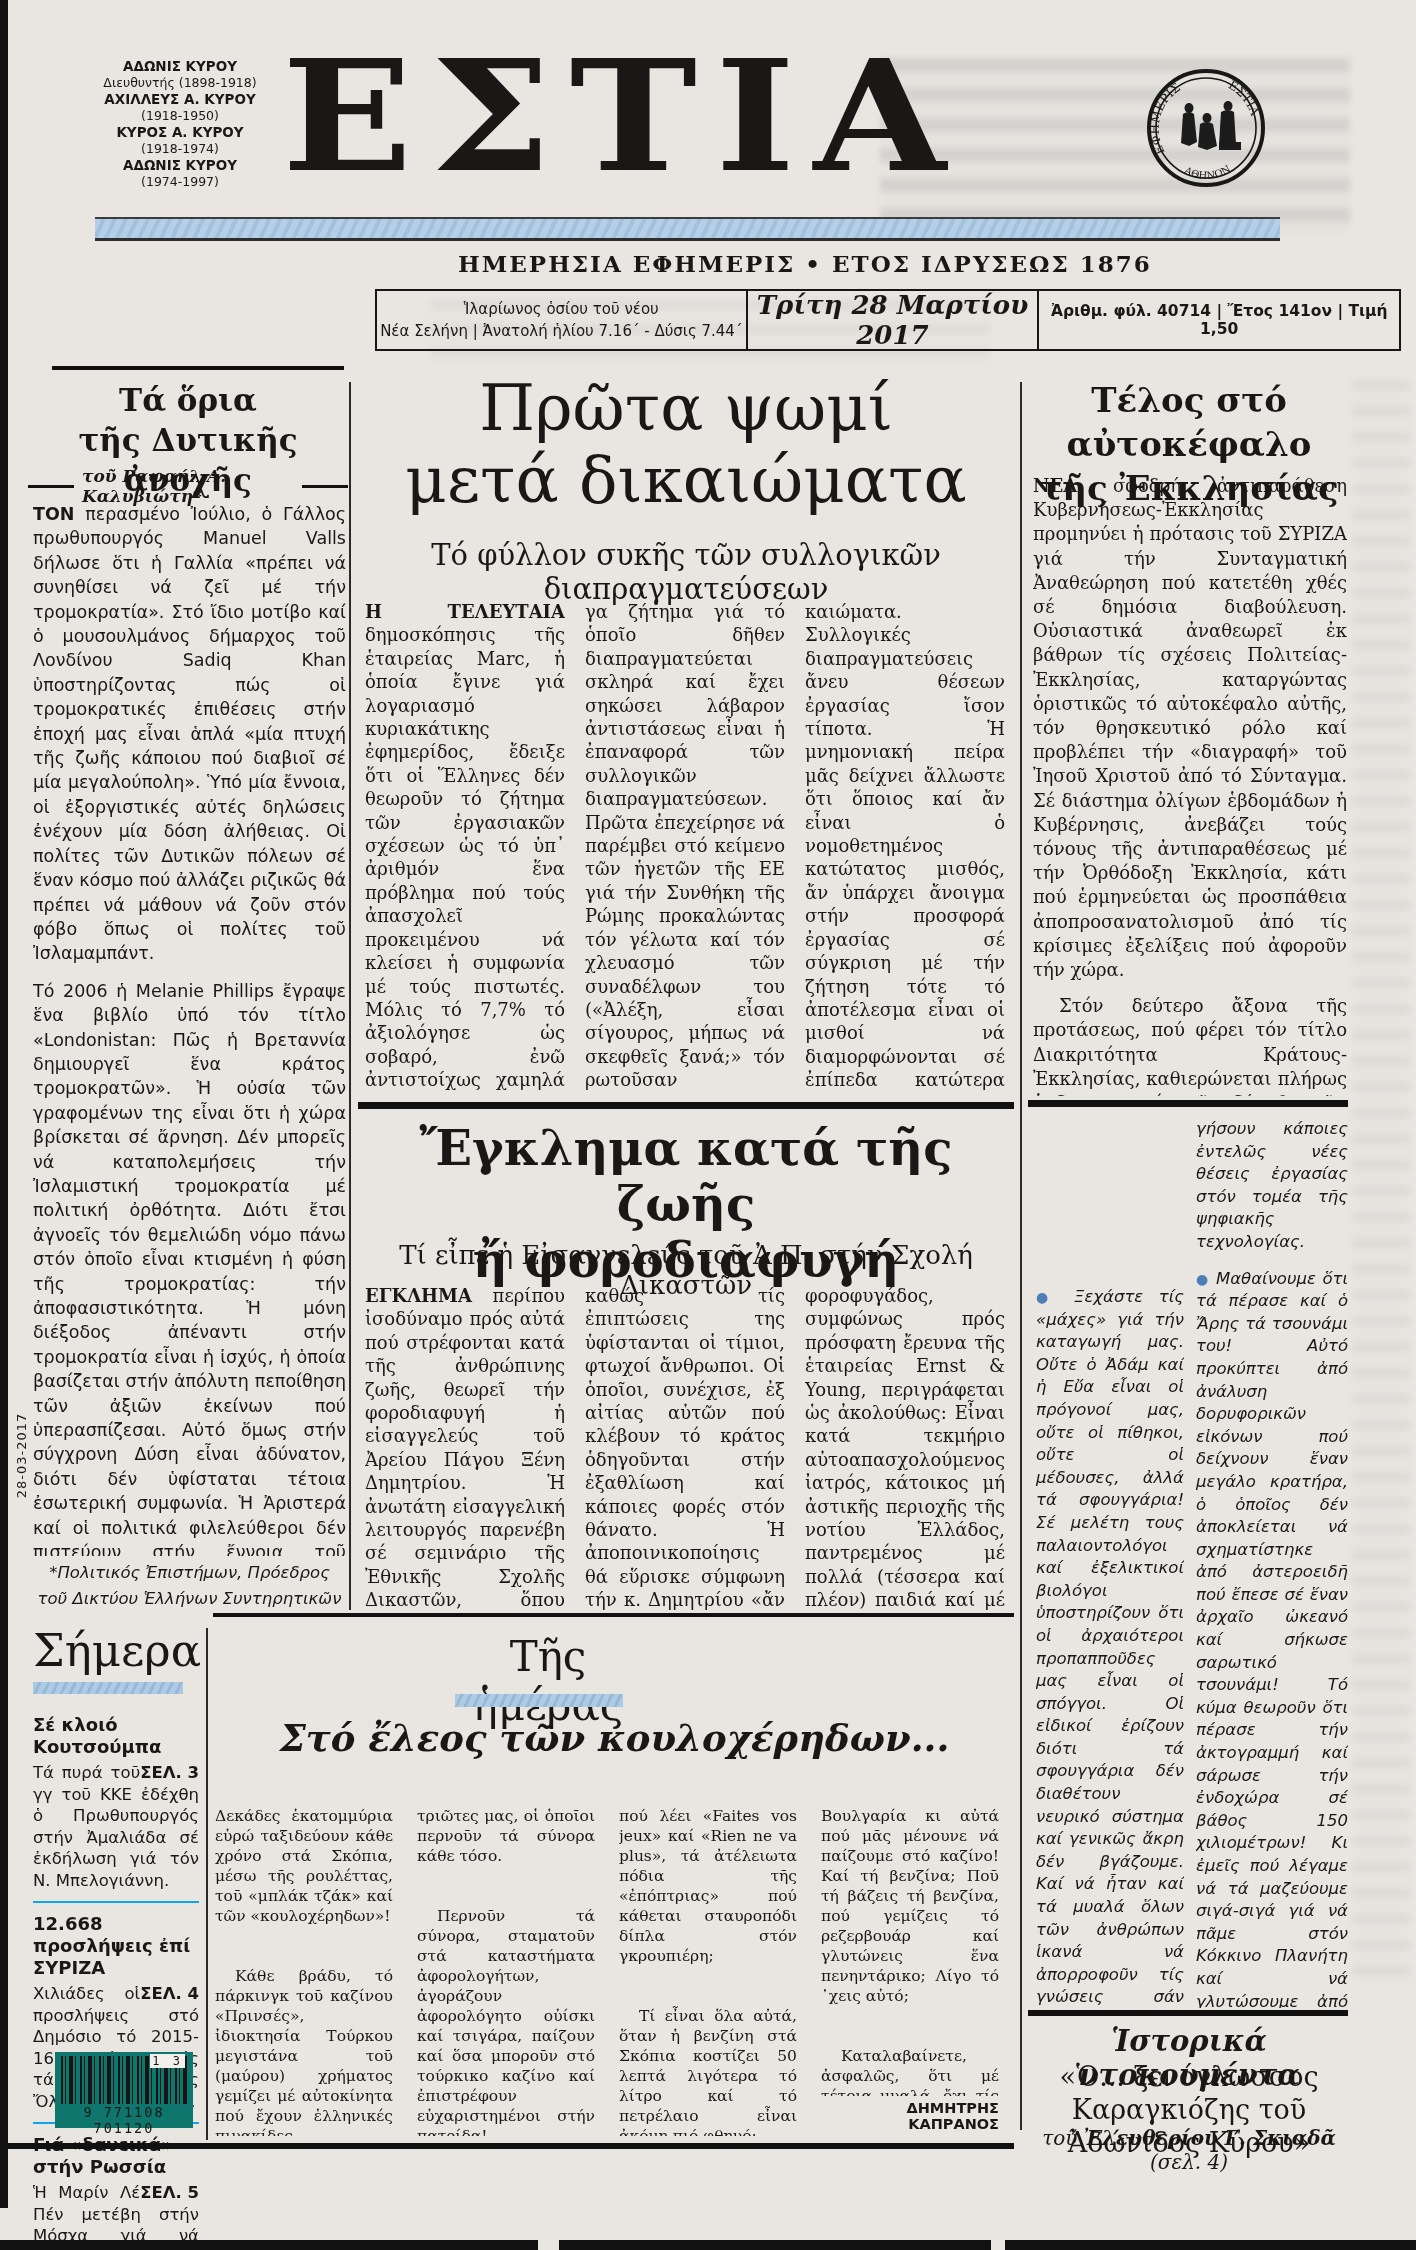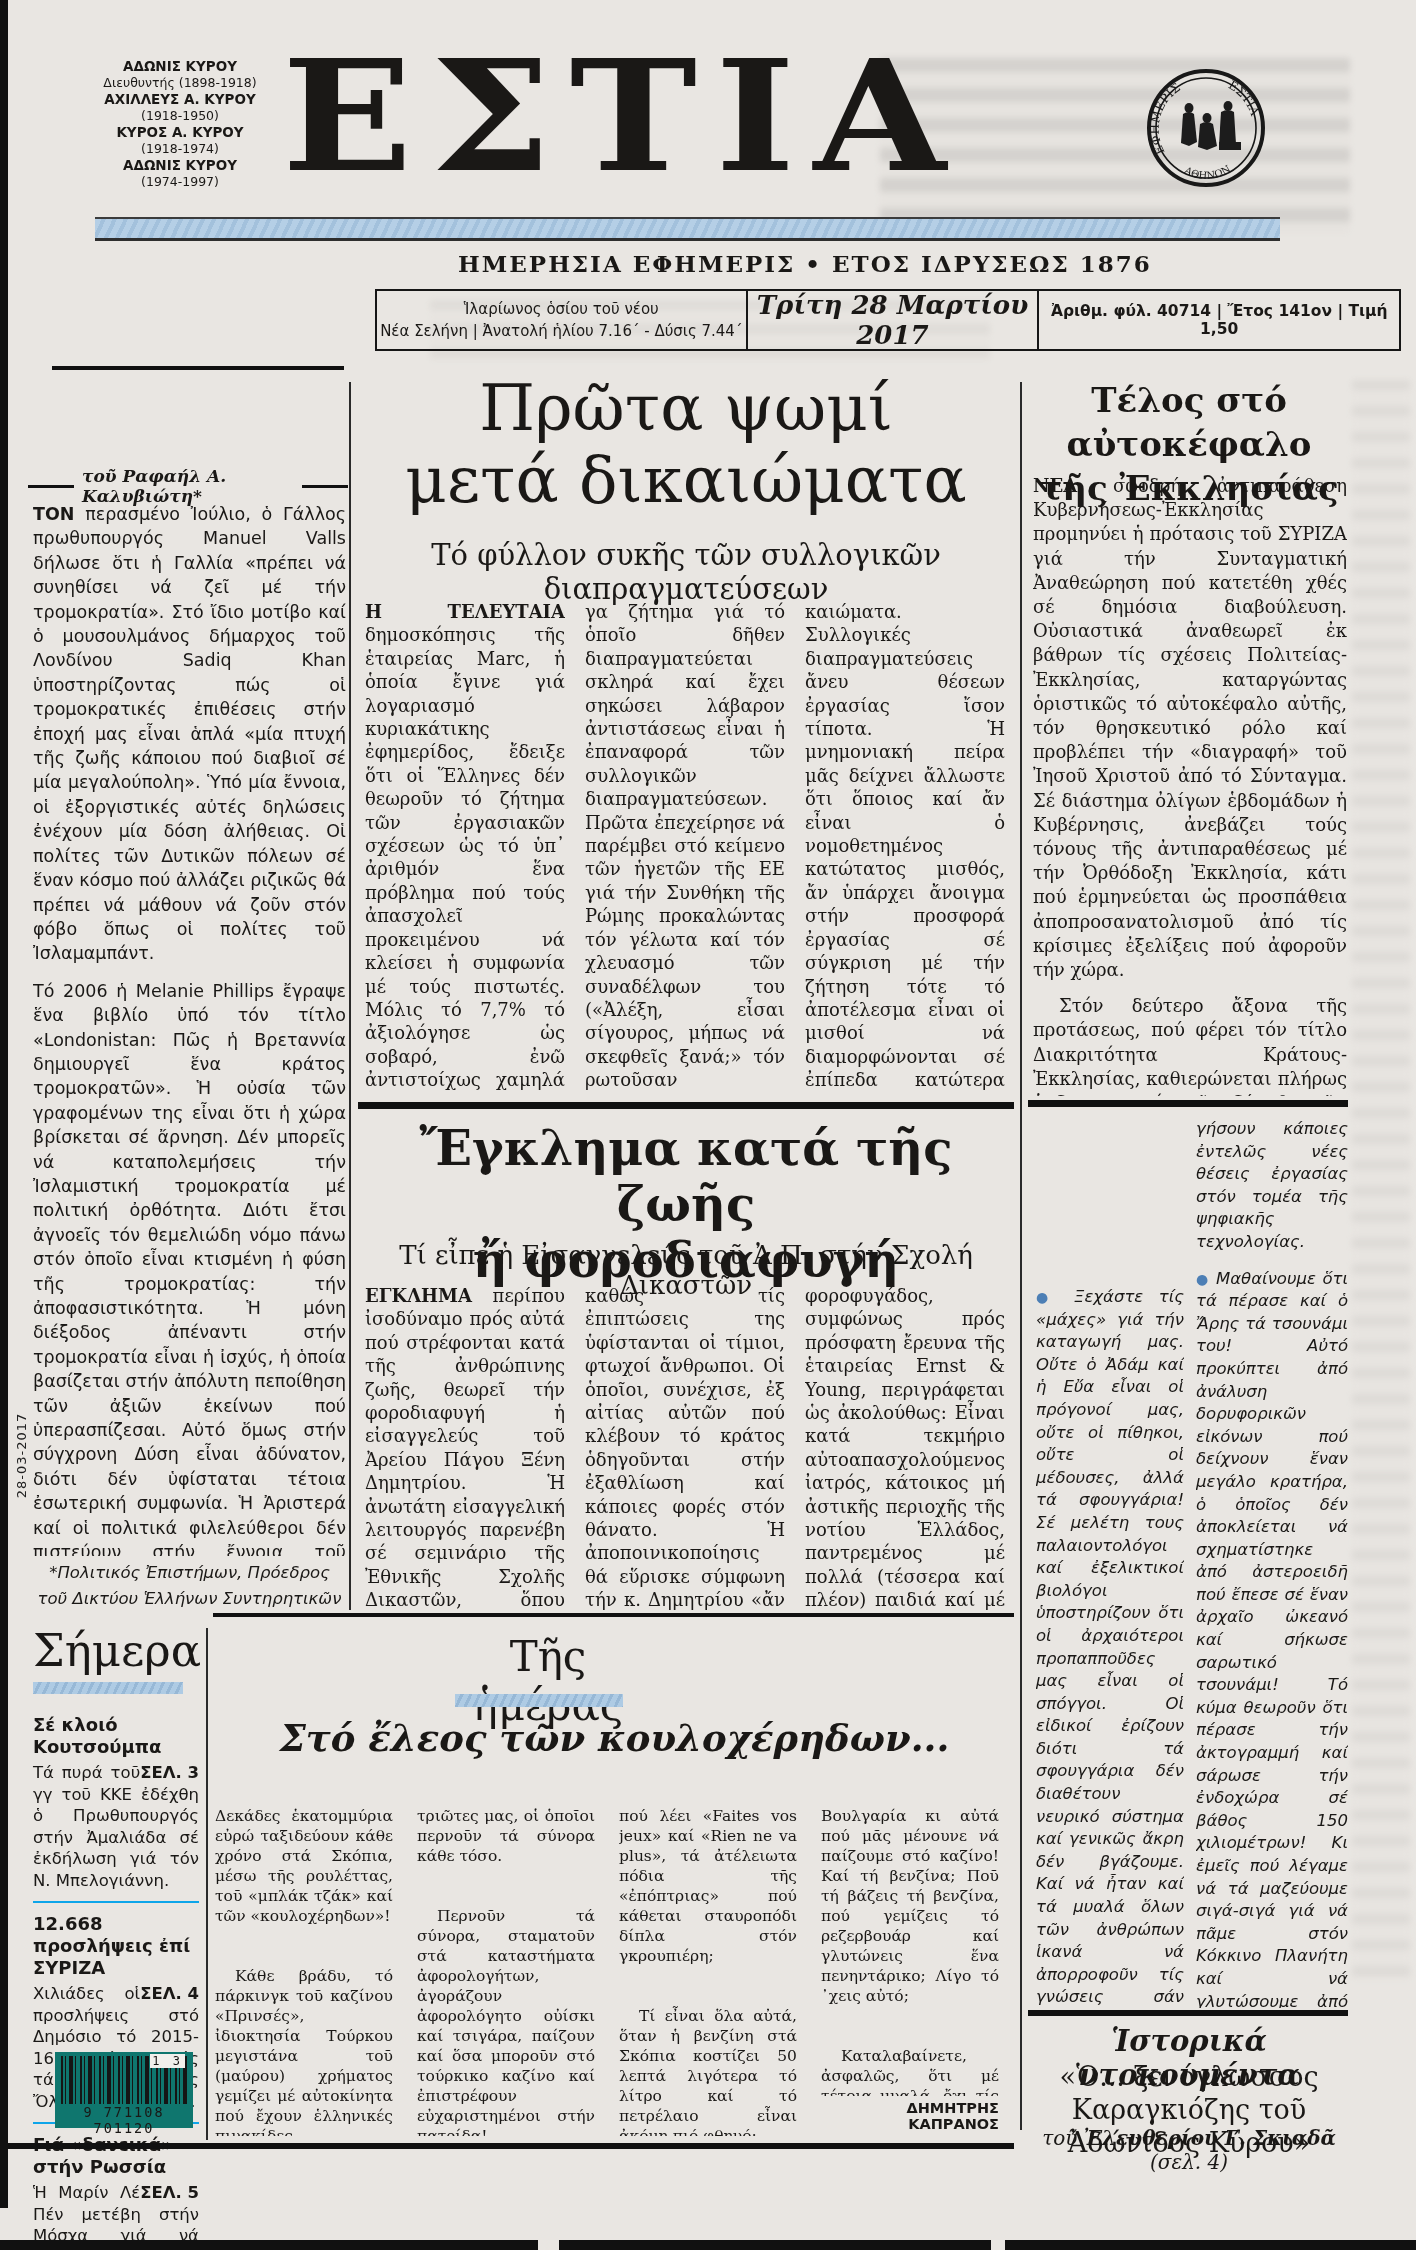--- a/index.html
+++ b/index.html
@@ -185,20 +185,24 @@
     </div>
     <div class="cell" id="cell-date" data-name="dateline-date-cell">Τρίτη 28 Μαρτίου 2017</div>
     <div class="cell" id="cell-issue" data-name="dateline-issue-cell">Ἀριθμ. φύλ. 40714 | Ἔτος 141ον | Τιμή 1,50</div>
   </div>
 
   <div class="abs vrule" id="vrule-opinion" data-name="column-rule"></div>
   <div class="abs vrule" id="vrule-right" data-name="column-rule"></div>
   <div class="abs vrule" id="vrule-simera" data-name="column-rule"></div>
 
   <div class="abs hrule" id="rule-opinion-top" data-name="opinion-top-rule"></div>
+  <div class="abs ser ctr" id="opinion-title" data-name="opinion-title">
+    <div data-name="opinion-title-line1">Τά ὅρια</div>
+    <div data-name="opinion-title-line2">τῆς Δυτικῆς ἀνοχῆς</div>
+  </div>
   <div class="abs ser" id="opinion-byline" data-name="opinion-byline">
     <span class="dash" data-name="byline-dash"></span>
     <span data-name="opinion-author">τοῦ Ραφαήλ Α. Καλυβιώτη*</span>
     <span class="dash" data-name="byline-dash"></span>
   </div>
   <div class="abs just cols" id="opinion-body" data-name="opinion-body">
       <p data-name="paragraph"><strong class="lead-in">ΤΟΝ</strong> περασμένο Ἰούλιο, ὁ Γάλλος πρωθυπουργός Manuel Valls δήλωσε ὅτι ἡ Γαλλία «πρέπει νά συνηθίσει νά ζεῖ μέ τήν τρομοκρατία». Στό ἴδιο μοτίβο καί ὁ μουσουλμάνος δήμαρχος τοῦ Λονδίνου Sadiq Khan ὑποστηρίζοντας πώς οἱ τρομοκρατικές ἐπιθέσεις στήν ἐποχή μας εἶναι ἁπλά «μία πτυχή τῆς ζωῆς κάποιου πού διαβιοῖ σέ μία μεγαλούπολη». Ὑπό μία ἔννοια, οἱ ἐξοργιστικές αὐτές δηλώσεις ἐνέχουν μία δόση ἀλήθειας. Οἱ πολίτες τῶν Δυτικῶν πόλεων σέ ἕναν κόσμο πού ἀλλάζει ριζικῶς θά πρέπει νά μάθουν νά ζοῦν στόν φόβο ὅπως οἱ πολίτες τοῦ Ἰσλαμαμπάντ.</p>
       <p data-name="paragraph">Τό 2006 ἡ Melanie Phillips ἔγραψε ἕνα βιβλίο ὑπό τόν τίτλο «Londonistan: Πῶς ἡ Βρεταννία δημιουργεῖ ἕνα κράτος τρομοκρατῶν». Ἡ οὐσία τῶν γραφομένων της εἶναι ὅτι ἡ χώρα βρίσκεται σέ ἄρνηση. Δέν μπορεῖς νά καταπολεμήσεις τήν Ἰσλαμιστική τρομοκρατία μέ πολιτική ὀρθότητα. Διότι ἔτσι ἀγνοεῖς τόν θεμελιώδη νόμο πάνω στόν ὁποῖο εἶναι κτισμένη ἡ φύση τῆς τρομοκρατίας: τήν ἀποφασιστικότητα. Ἡ μόνη διέξοδος ἀπέναντι στήν τρομοκρατία εἶναι ἡ ἰσχύς, ἡ ὁποία βασίζεται στήν ἀπόλυτη πεποίθηση τῶν ἀξιῶν ἐκείνων πού ὑπερασπίζεσαι. Αὐτό ὅμως στήν σύγχρονη Δύση εἶναι ἀδύνατον, διότι δέν ὑφίσταται τέτοια ἐσωτερική συμφωνία. Ἡ Ἀριστερά καί οἱ πολιτικά φιλελεύθεροι δέν πιστεύουν στήν ἔννοια τοῦ Ἔθνους. Δέν συμφωνοῦν ὅτι ὁ Χριστιανισμός εἶναι ἡ συγκολλητική ἐκείνη οὐσία πού ἑνώνει τούς πολίτες τους κάτω ἀπό μία κυρίαρχη ἐθνική κουλτούρα.</p>
     </div>
   <div class="abs" id="opinion-footnote" data-name="opinion-footnote">*Πολιτικός Ἐπιστήμων, Πρόεδρος τοῦ Δικτύου Ἑλλήνων Συντηρητικῶν</div>

